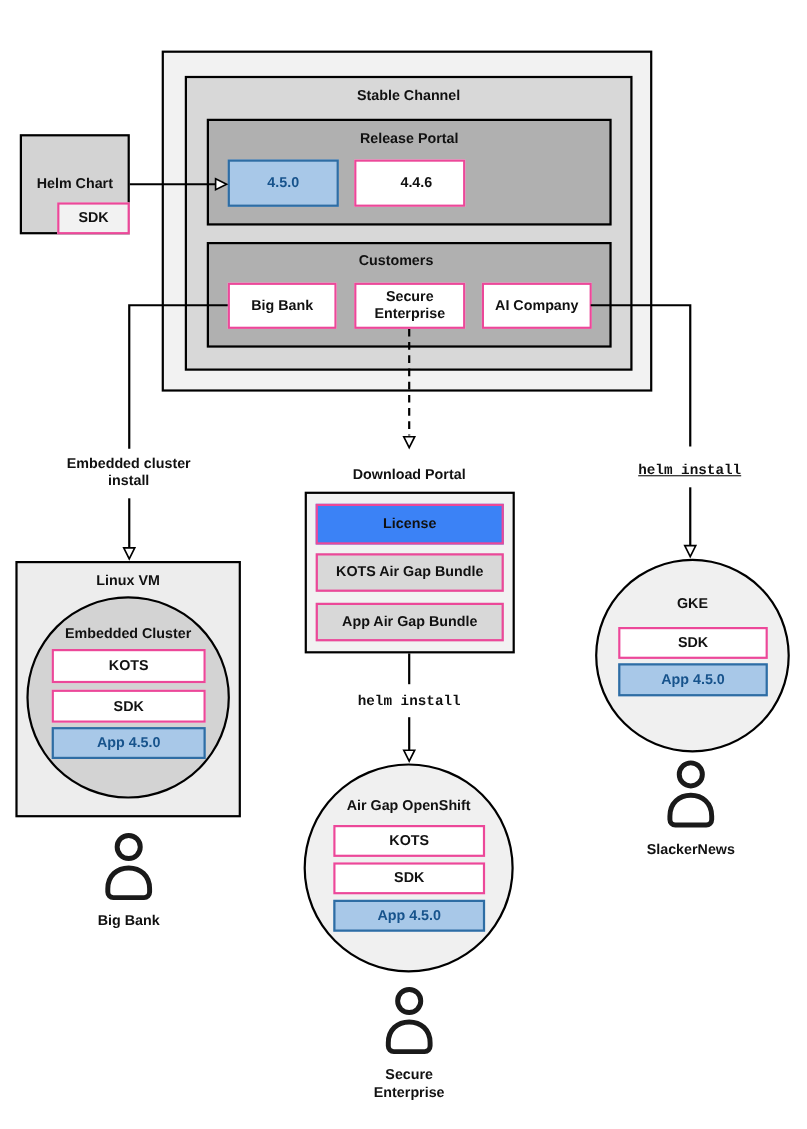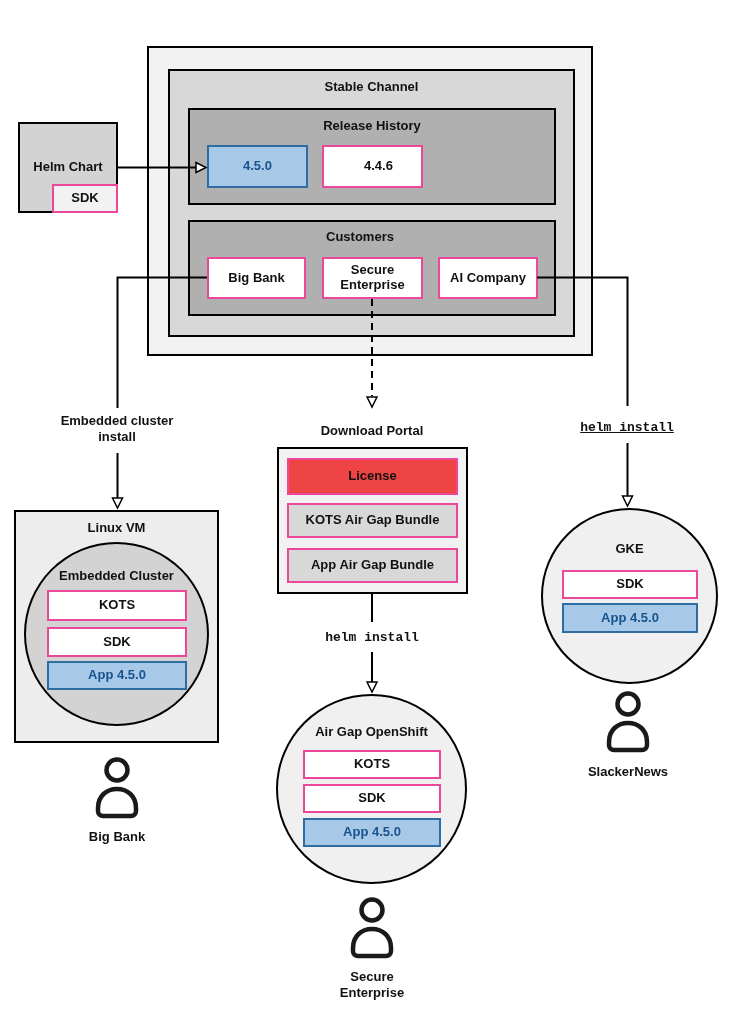--- a/index.html
+++ b/index.html
@@ -34,21 +34,21 @@
 
 <div class="canvas">
 
 
   <div class="abs box fill-outer" style="left:147px;top:46px;width:446px;height:310px;"></div>
 
   <div class="abs box fill-mid" style="left:168px;top:69px;width:407px;height:268px;"></div>
   <div class="abs lbl" style="left:168px;top:79px;width:407px;">Stable Channel</div>
 
   <div class="abs box fill-dark" style="left:188px;top:108px;width:368px;height:97px;"></div>
-  <div class="abs lbl" style="left:188px;top:118px;width:368px;">Release History</div>
+  <div class="abs lbl" style="left:188px;top:118px;width:368px;">Release Portal</div>
   <div class="abs cell blue" style="left:207px;top:145px;width:101px;height:43px;">4.5.0</div>
   <div class="abs cell" style="left:322px;top:145px;width:101px;height:43px;padding-left:12px;">4.4.6</div>
 
   <div class="abs box fill-dark" style="left:188px;top:220px;width:368px;height:96px;"></div>
   <div class="abs lbl" style="left:188px;top:229px;width:344px;">Customers</div>
   <div class="abs cell" style="left:207px;top:257px;width:99px;height:42px;">Big Bank</div>
   <div class="abs cell pre" style="left:322px;top:257px;width:101px;height:42px;">Secure
 Enterprise</div>
   <div class="abs cell" style="left:438px;top:257px;width:100px;height:42px;">AI Company</div>
 
@@ -56,21 +56,21 @@
   <div class="abs lbl" style="left:18px;top:159px;width:100px;">Helm Chart</div>
   <div class="abs cell fill-outer" style="left:52px;top:184px;width:66px;height:29px;background:#f2f2f2;">SDK</div>
 
   <div class="abs lbl pre" style="left:37px;top:413px;width:160px;">Embedded cluster
 install</div>
   <div class="abs lbl" style="left:292px;top:423px;width:160px;">Download Portal</div>
   <div class="abs mono" style="left:292px;top:630px;width:160px;">helm install</div>
   <div class="abs mono" style="left:547px;top:420px;width:160px;text-decoration:underline;">helm install</div>
 
   <div class="abs box fill-outer" style="left:277px;top:447px;width:191px;height:147px;"></div>
-  <div class="abs cell fill-mid" style="left:287px;top:458px;width:171px;height:37px;background:#ef4444;">License</div>
+  <div class="abs cell fill-mid" style="left:287px;top:458px;width:171px;height:37px;background:#3b82f6;">License</div>
   <div class="abs cell fill-mid" style="left:287px;top:503px;width:171px;height:35px;background:#d8d8d8;">KOTS Air Gap Bundle</div>
   <div class="abs cell fill-mid" style="left:287px;top:548px;width:171px;height:35px;background:#d8d8d8;">App Air Gap Bundle</div>
 
   <div class="abs box fill-vm" style="left:14px;top:510px;width:205px;height:233px;"></div>
   <div class="abs lbl" style="left:14px;top:520px;width:205px;">Linux VM</div>
   <div class="abs circle fill-helm" style="left:24px;top:542px;width:185px;height:184px;"></div>
   <div class="abs lbl" style="left:24px;top:568px;width:185px;">Embedded Cluster</div>
   <div class="abs cell" style="left:47px;top:590px;width:140px;height:31px;">KOTS</div>
   <div class="abs cell" style="left:47px;top:627px;width:140px;height:30px;">SDK</div>
   <div class="abs cell blue" style="left:47px;top:661px;width:140px;height:29px;">App 4.5.0</div>

